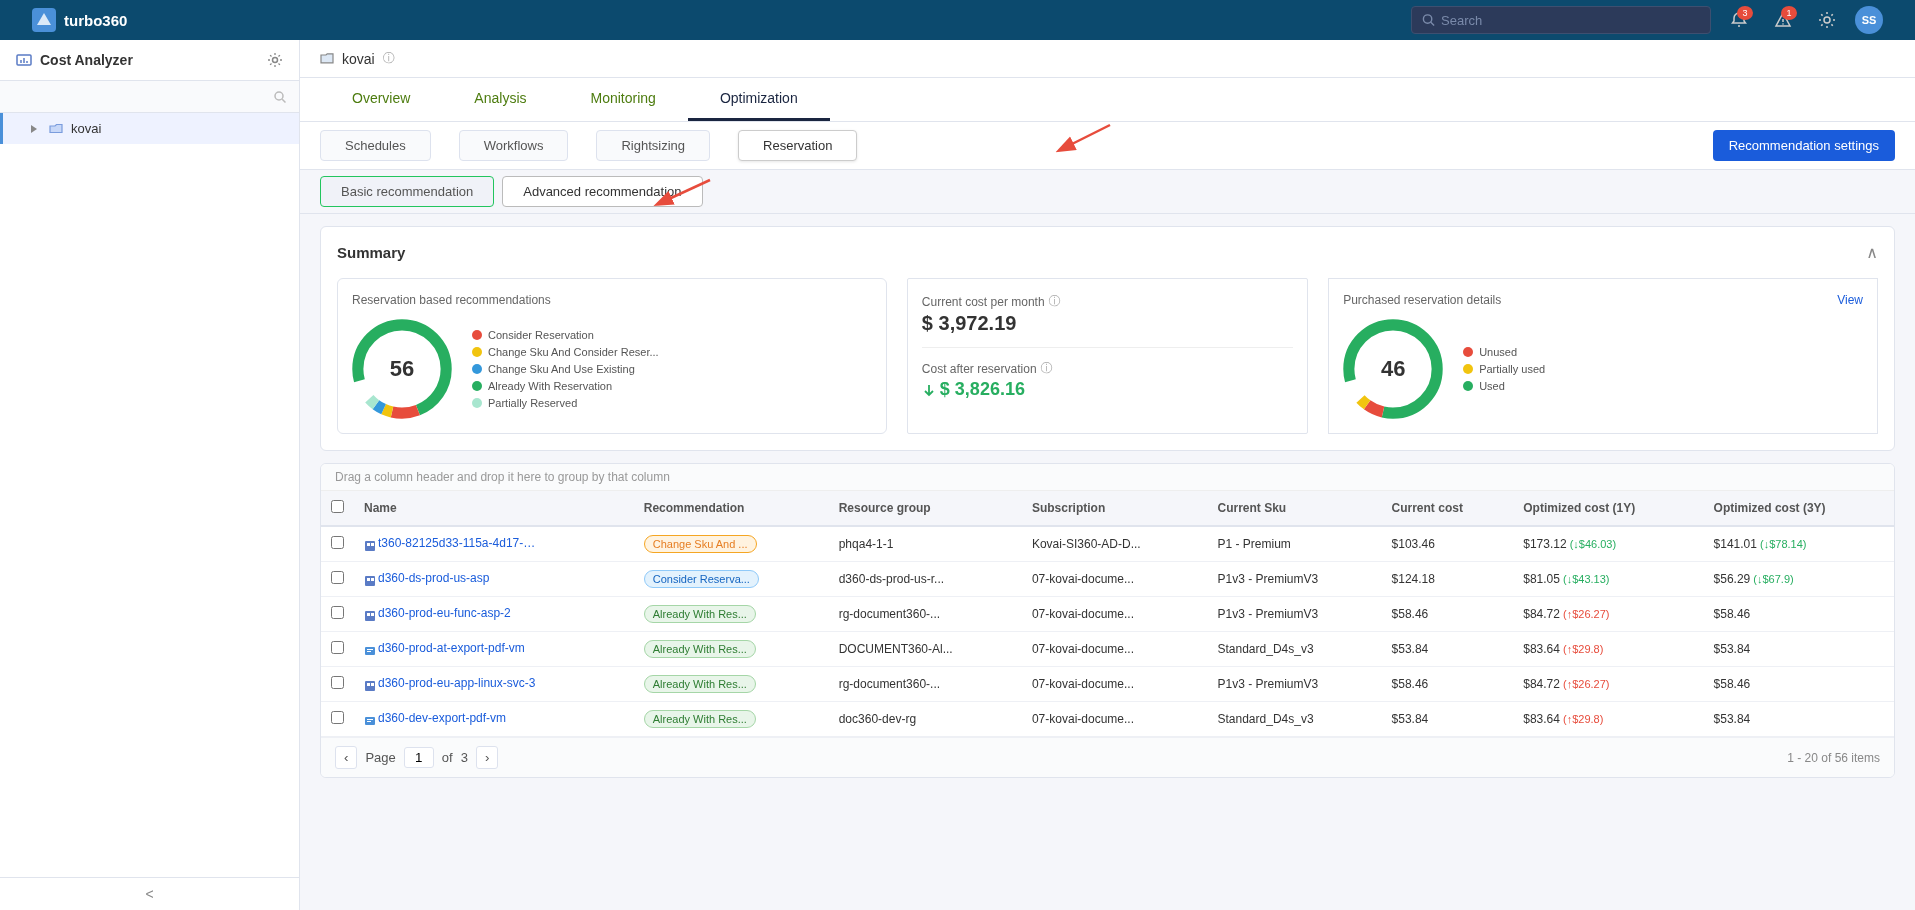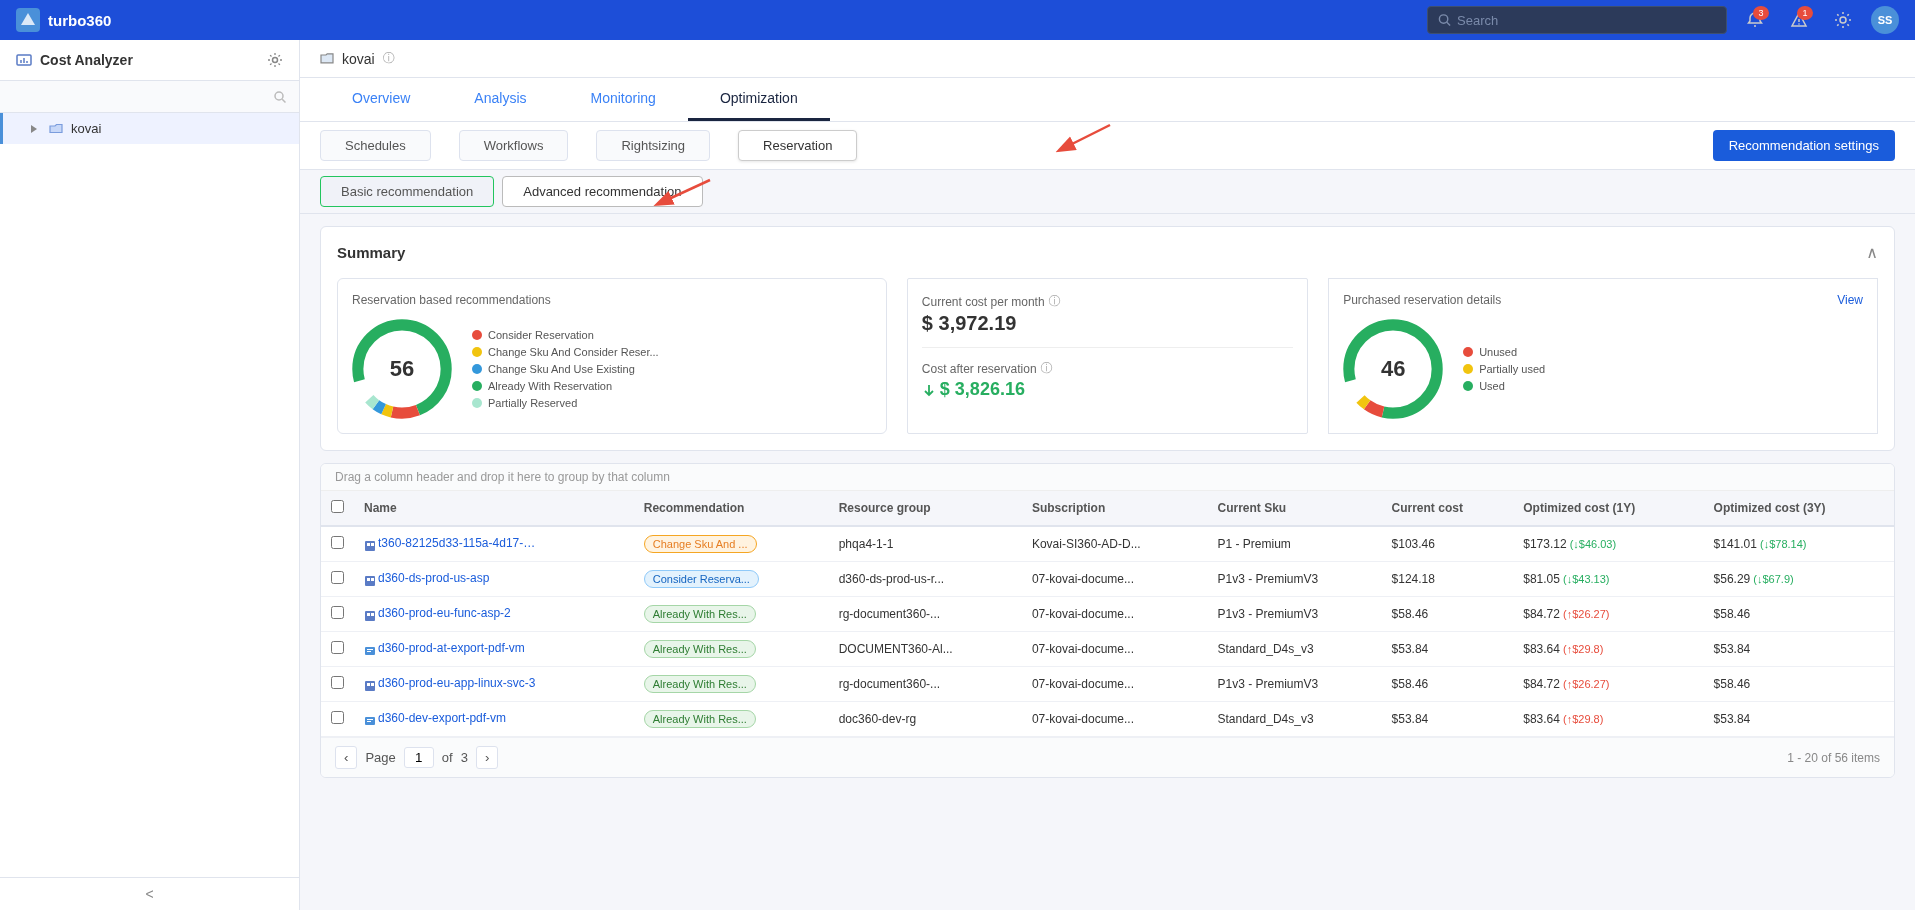--- a/index.html
+++ b/index.html
@@ -1,19 +1,19 @@
 <!DOCTYPE html>
 <html><head>
   <meta charset="utf-8">
   <style>
     * { box-sizing: border-box; margin: 0; padding: 0; }
     body { font-family: -apple-system, BlinkMacSystemFont, 'Segoe UI', sans-serif; font-size: 13px; background: #f5f6fa; color: #333; height: 910px; overflow: hidden; display: flex; flex-direction: column; }
 
     
-    .top-nav { background: #1d4ed8; height: 40px; display: flex; align-items: center; padding: 0 16px; gap: 12px; flex-shrink: 0; }
+    .top-nav { background: #0c4a6e; height: 40px; display: flex; align-items: center; padding: 0 32px; gap: 12px; flex-shrink: 0; }
     .top-nav .logo { display: flex; align-items: center; gap: 8px; color: #fff; font-weight: 700; font-size: 15px; }
     .top-nav .logo-icon { width: 24px; height: 24px; background: #4a90d9; border-radius: 4px; display: flex; align-items: center; justify-content: center; color: white; font-size: 12px; font-weight: bold; }
     .top-nav .spacer { flex: 1; }
     .search-box { background: #2c3a5a; border: 1px solid #3d4f70; border-radius: 4px; display: flex; align-items: center; padding: 0 10px; gap: 6px; width: 300px; height: 28px; }
     .search-box input { background: transparent; border: none; outline: none; color: #ccc; font-size: 13px; width: 100%; }
     .search-box input::placeholder { color: #7a8aaa; }
     .nav-icon { color: #ccc; cursor: pointer; position: relative; display: flex; align-items: center; justify-content: center; width: 32px; height: 32px; }
     .nav-icon .badge { position: absolute; top: 2px; right: 2px; background: #e74c3c; color: white; border-radius: 50%; width: 14px; height: 14px; font-size: 9px; display: flex; align-items: center; justify-content: center; }
     .avatar { background: #4a90d9; color: white; border-radius: 50%; width: 28px; height: 28px; display: flex; align-items: center; justify-content: center; font-size: 11px; font-weight: bold; cursor: pointer; }
 
@@ -32,21 +32,21 @@
     
     .content { flex: 1; overflow-y: auto; display: flex; flex-direction: column; }
 
     
     .breadcrumb-bar { padding: 10px 20px; display: flex; align-items: center; gap: 8px; border-bottom: 1px solid #e0e4ed; background: #fff; }
     .breadcrumb-text { font-size: 14px; color: #333; display: flex; align-items: center; gap: 6px; }
     .info-icon { color: #aaa; font-size: 12px; cursor: pointer; }
 
     
     .tabs-bar { display: flex; background: #fff; border-bottom: 1px solid #e0e4ed; padding: 0 20px; }
-    .tab { padding: 12px 32px; cursor: pointer; font-size: 14px; color: #3b82f6; border-bottom: 3px solid transparent; white-space: nowrap; }
+    .tab { padding: 12px 32px; cursor: pointer; font-size: 14px; color: #4d7c0f; border-bottom: 3px solid transparent; white-space: nowrap; }
     .tab.active { color: #1a2540; border-bottom-color: #1a2540; font-weight: 500; }
 
     
     .sub-tabs-bar { display: flex; align-items: center; background: #fff; padding: 8px 20px; gap: 8px; border-bottom: 1px solid #e0e4ed; position: relative; }
     .sub-tab { padding: 7px 24px; cursor: pointer; font-size: 13px; color: #555; border: 1px solid #dde2ee; border-radius: 4px; background: #f9fafc; white-space: nowrap; }
     .sub-tab.active { background: #fff; border-color: #ccc; color: #333; font-weight: 500; box-shadow: 0 1px 3px rgba(0,0,0,0.1); }
     .rec-settings-btn { margin-left: auto; background: #1a5cdb; color: white; border: none; padding: 8px 16px; border-radius: 4px; cursor: pointer; font-size: 13px; font-weight: 500; }
 
     
     .adv-tabs-bar { display: flex; background: #f5f6fa; padding: 6px 20px; gap: 8px; border-bottom: 1px solid #e0e4ed; position: relative; }

